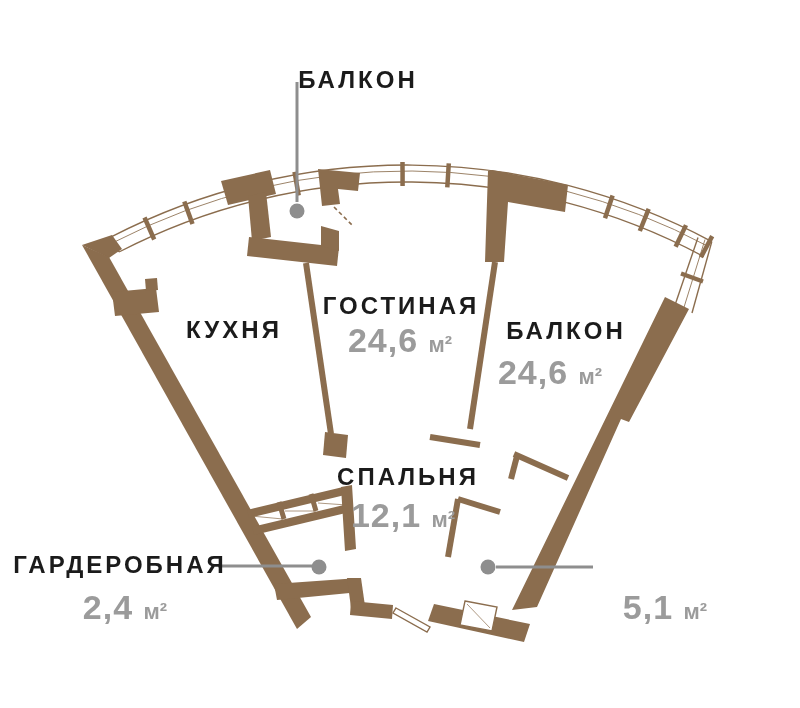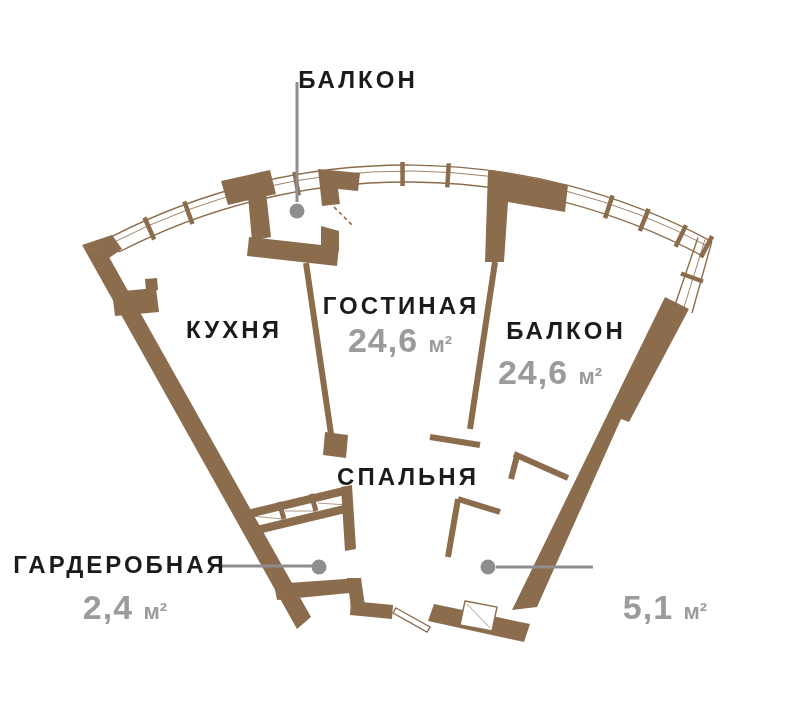--- a/index.html
+++ b/index.html
@@ -120,19 +120,20 @@
 
   <div class="lbl room-name" style="left:234px;top:330px">КУХНЯ</div>
 
   <div class="lbl room-name" style="left:401px;top:306px">ГОСТИНАЯ</div>
   <div class="lbl room-area" style="left:400px;top:340px"><span>24,6</span> <span class="unit">м²</span></div>
 
   <div class="lbl room-name" style="left:566px;top:331px">БАЛКОН</div>
   <div class="lbl room-area" style="left:550px;top:372px"><span>24,6</span> <span class="unit">м²</span></div>
 
   <div class="lbl room-name" style="left:408px;top:477px">СПАЛЬНЯ</div>
+  <div class="lbl room-area" style="left:403px;top:515px"><span>12,1</span> <span class="unit">м²</span></div>
 
   <div class="lbl room-name" style="left:120px;top:565px">ГАРДЕРОБНАЯ</div>
   <div class="lbl room-area" style="left:125px;top:607px"><span>2,4</span> <span class="unit">м²</span></div>
 
   <div class="lbl room-area" style="left:665px;top:607px"><span>5,1</span> <span class="unit">м²</span></div>
 
 </div>
 
 </body></html>

